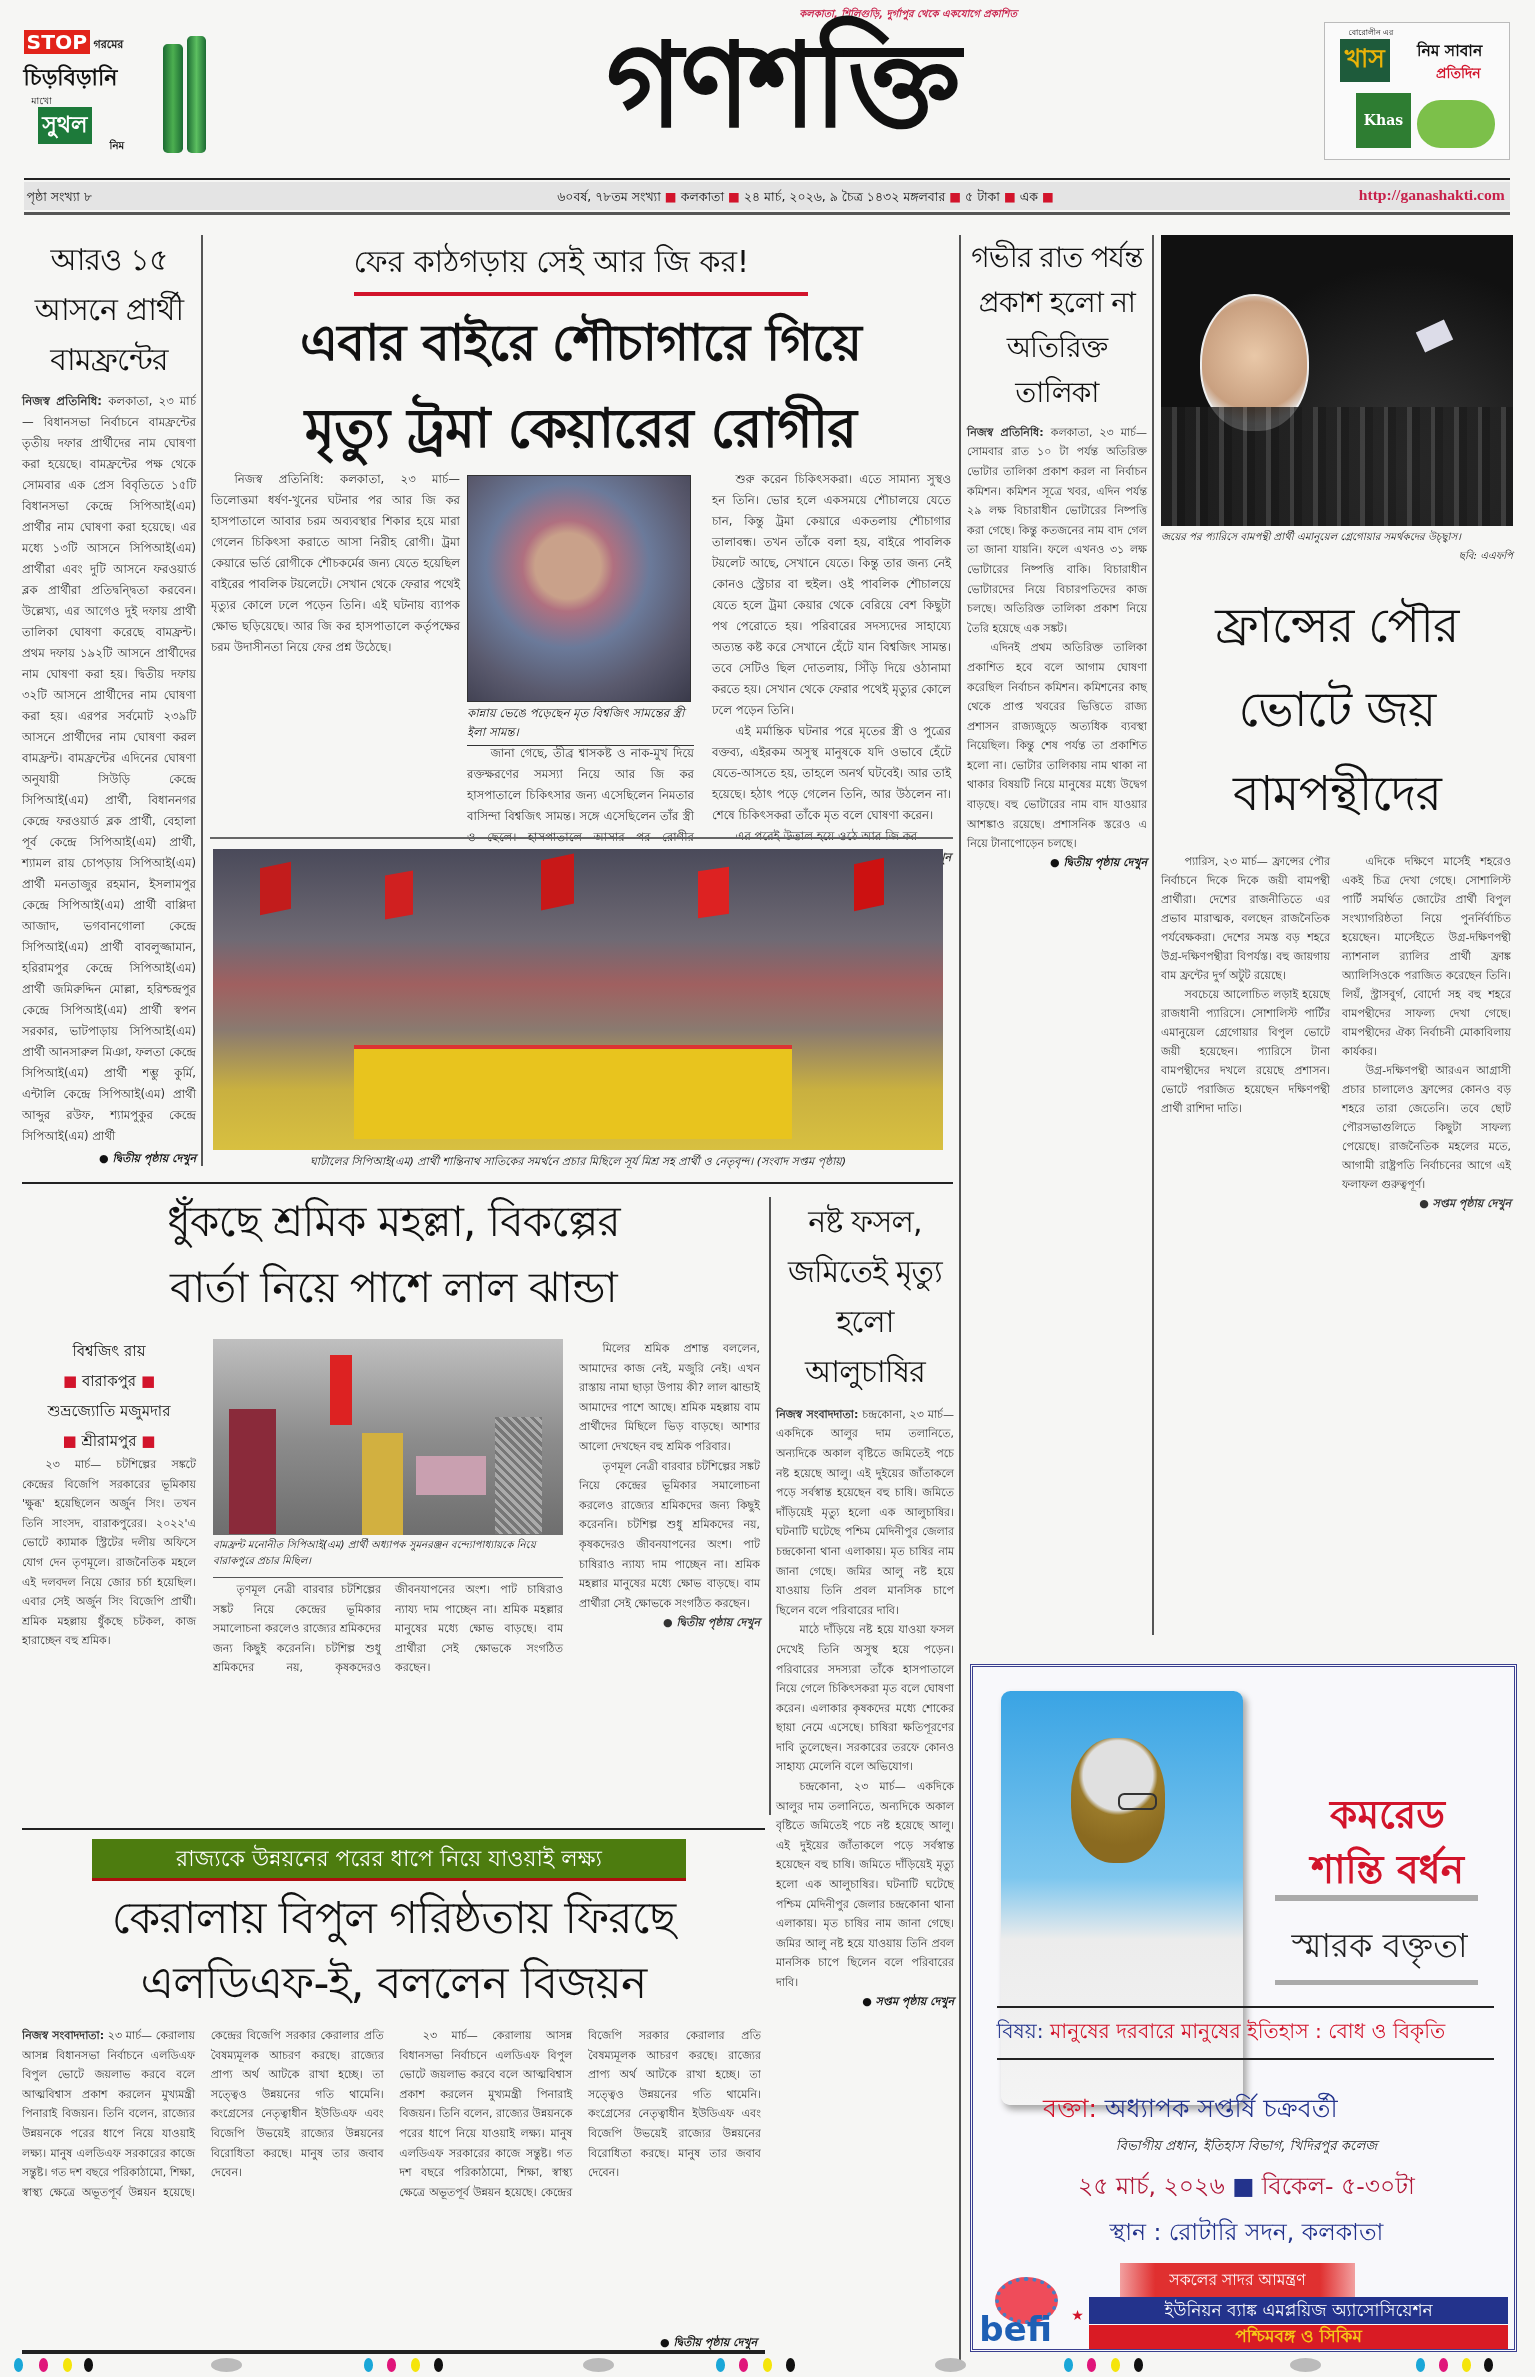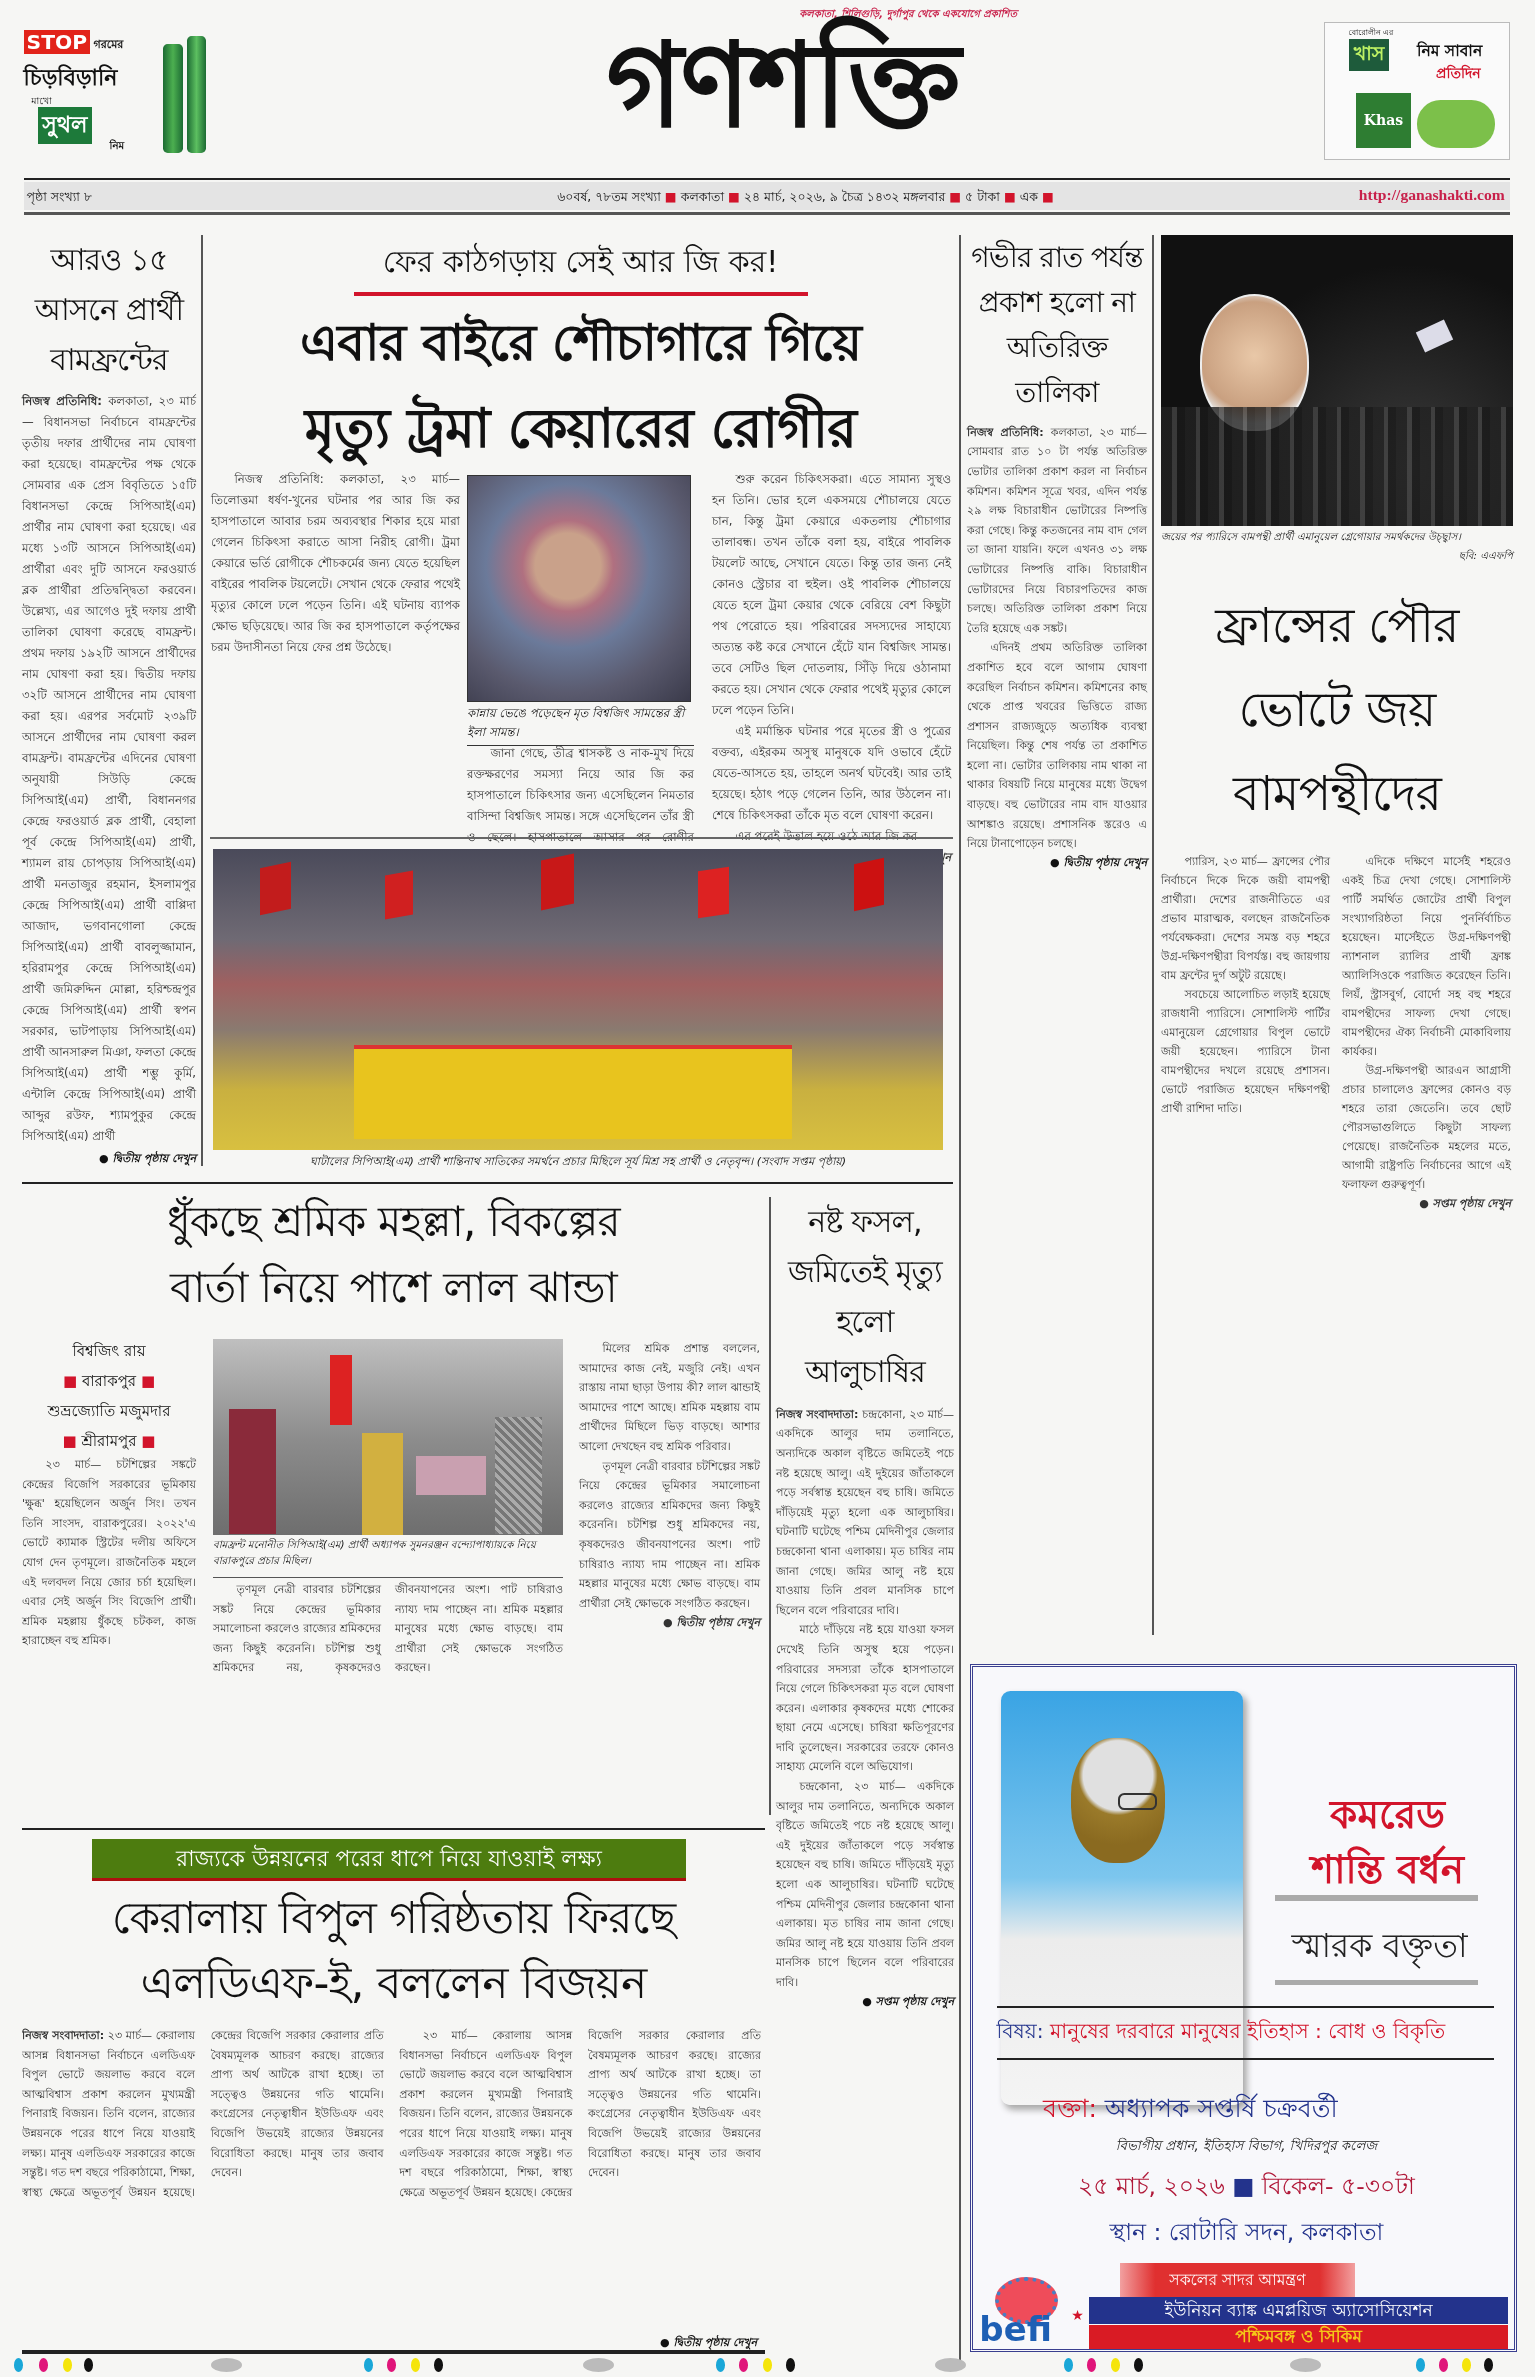--- a/index.html
+++ b/index.html
@@ -29,21 +29,21 @@
   <div style="position:absolute;left:0;top:30px;font-family:'DejaVu Sans',sans-serif;font-size:22px;font-weight:bold;color:#111">চিড়বিড়ানি</div>
   <div style="position:absolute;left:7.8px;top:64px;font-family:'DejaVu Sans',sans-serif;font-size:9.4px">মাখো</div>
   <div style="position:absolute;left:14px;top:77px;background:#1d7a3a;color:#fff;font-family:'DejaVu Sans',sans-serif;font-weight:bold;font-size:22px;padding:0 4.7px">সুথল</div>
   <div style="position:absolute;left:86px;top:108px;font-family:'DejaVu Sans',sans-serif;font-size:10.2px;font-weight:bold">নিম</div>
   <div style="position:absolute;left:139px;top:14px;width:20.3px;height:109px;background:linear-gradient(90deg,#1c6b33,#4caf50,#1c6b33);border-radius:4.7px"></div>
   <div style="position:absolute;left:163px;top:6.3px;width:19px;height:117px;background:linear-gradient(90deg,#1c6b33,#5cbf60,#1c6b33);border-radius:4.7px"></div>
 </div>
 
 <div class="abs" style="left:1324px;top:22px;width:186px;height:138px;border:1.6px solid #bbb;background:#fafafa">
   <div style="position:absolute;left:23.5px;top:3.1px;font-family:'DejaVu Sans',sans-serif;font-size:7.8px">বোরোলীন এর</div>
-  <div style="position:absolute;left:24px;top:15.6px;background:#1e5b3b;color:#bef264;font-family:'DejaVu Sans',sans-serif;font-weight:bold;font-size:19px;padding:0 4.7px">খাস</div>
+  <div style="position:absolute;left:15px;top:15.6px;background:#1e5b3b;color:#eab308;font-family:'DejaVu Sans',sans-serif;font-weight:bold;font-size:25px;padding:0 4.7px">খাস</div>
   <div style="position:absolute;left:92px;top:15.6px;font-family:'DejaVu Sans',sans-serif;font-weight:bold;font-size:15.6px">নিম সাবান</div>
   <div style="position:absolute;left:111px;top:39px;font-family:'DejaVu Sans',sans-serif;font-weight:bold;font-size:14px;color:#d2142b">প্রতিদিন</div>
   <div style="position:absolute;left:31px;top:70px;width:55px;height:55px;background:#2e7d32;color:#fff;font-size:14px;font-weight:bold;text-align:center;line-height:55px">Khas</div>
   <div style="position:absolute;left:92px;top:77px;width:78px;height:48px;background:#7cc04a;border-radius:23.5px"></div>
 </div>
 
 <div class="rule" style="left:23.5px;top:178px;width:1486px;height:2.3px"></div>
 <div class="abs" style="left:23.5px;top:182px;width:1486px;height:28px;background:#e4e4e4">
   <span class="abs" style="left:3.1px;top:5.5px;font-family:'DejaVu Sans',sans-serif;font-size:12.5px">পৃষ্ঠা সংখ্যা ৮</span>
   <div class="abs" style="left:469px;top:5.5px;width:626px;text-align:center;font-family:'DejaVu Sans',sans-serif;font-size:12.5px">
@@ -70,21 +70,21 @@
 <div class="abs" style="left:22px;top:235px;width:174px">
   <div class="hd" style="font-size:30px;line-height:50px;font-weight:normal">আরও ১৫ আসনে প্রার্থী বামফ্রন্টের</div>
   <div class="body-text" style="margin-top:6.3px">
     <span style="font-weight:bold">নিজস্ব প্রতিনিধি:</span>
     <span>কলকাতা, ২৩ মার্চ— বিধানসভা নির্বাচনে বামফ্রন্টের তৃতীয় দফার প্রার্থীদের নাম ঘোষণা করা হয়েছে। বামফ্রন্টের পক্ষ থেকে সোমবার এক প্রেস বিবৃতিতে ১৫টি বিধানসভা কেন্দ্রে সিপিআই(এম) প্রার্থীর নাম ঘোষণা করা হয়েছে। এর মধ্যে ১৩টি আসনে সিপিআই(এম) প্রার্থীরা এবং দুটি আসনে ফরওয়ার্ড ব্লক প্রার্থীরা প্রতিদ্বন্দ্বিতা করবেন। উল্লেখ্য, এর আগেও দুই দফায় প্রার্থী তালিকা ঘোষণা করেছে বামফ্রন্ট। প্রথম দফায় ১৯২টি আসনে প্রার্থীদের নাম ঘোষণা করা হয়। দ্বিতীয় দফায় ৩২টি আসনে প্রার্থীদের নাম ঘোষণা করা হয়। এরপর সর্বমোট ২৩৯টি আসনে প্রার্থীদের নাম ঘোষণা করল বামফ্রন্ট। বামফ্রন্টের এদিনের ঘোষণা অনুযায়ী সিউড়ি কেন্দ্রে সিপিআই(এম) প্রার্থী, বিধাননগর কেন্দ্রে ফরওয়ার্ড ব্লক প্রার্থী, বেহালা পূর্ব কেন্দ্রে সিপিআই(এম) প্রার্থী, শ্যামল রায় চোপড়ায় সিপিআই(এম) প্রার্থী মনতাজুর রহমান, ইসলামপুর কেন্দ্রে সিপিআই(এম) প্রার্থী বাপ্পিদা আজাদ, ভগবানগোলা কেন্দ্রে সিপিআই(এম) প্রার্থী বাবলুজ্জামান, হরিরামপুর কেন্দ্রে সিপিআই(এম) প্রার্থী জমিরুদ্দিন মোল্লা, হরিশ্চন্দ্রপুর কেন্দ্রে সিপিআই(এম) প্রার্থী স্বপন সরকার, ভাটপাড়ায় সিপিআই(এম) প্রার্থী আনসারুল মিঞা, ফলতা কেন্দ্রে সিপিআই(এম) প্রার্থী শম্ভু কুর্মি, এন্টালি কেন্দ্রে সিপিআই(এম) প্রার্থী আব্দুর রউফ, শ্যামপুকুর কেন্দ্রে সিপিআই(এম) প্রার্থী</span>
   </div>
   <div class="cont" style="margin-top:3.1px">দ্বিতীয় পৃষ্ঠায় দেখুন</div>
 </div>
 
 <div class="abs" style="left:210px;top:235px;width:741px">
-  <div style="text-align:center;font-family:'DejaVu Sans',sans-serif;font-size:30px;margin:3.1px auto 0;width:454px;border-bottom:4.7px solid #d2142b;padding-bottom:3.1px">ফের কাঠগড়ায় সেই আর জি কর!</div>
+  <div style="font-family:'DejaVu Sans',sans-serif;font-size:30px;margin:3.1px auto 0;width:454px;border-bottom:4.7px solid #d2142b;padding-bottom:3.1px">ফের কাঠগড়ায় সেই আর জি কর!</div>
   <div class="hd" style="font-size:50px;line-height:88px;margin-top:3.1px">এবার বাইরে শৌচাগারে গিয়ে</div>
   <div class="hd" style="font-size:54px;line-height:83px">মৃত্যু ট্রমা কেয়ারের রোগীর</div>
 </div>
 
 <div class="abs body-text" style="left:211px;top:469px;width:249px">
   <p>নিজস্ব প্রতিনিধি: কলকাতা, ২৩ মার্চ— তিলোত্তমা ধর্ষণ-খুনের ঘটনার পর আর জি কর হাসপাতালে আবার চরম অব্যবস্থার শিকার হয়ে মারা গেলেন চিকিৎসা করাতে আসা নিরীহ রোগী। ট্রমা কেয়ারে ভর্তি রোগীকে শৌচকর্মের জন্য যেতে হয়েছিল বাইরের পাবলিক টয়লেটে। সেখান থেকে ফেরার পথেই মৃত্যুর কোলে ঢলে পড়েন তিনি। এই ঘটনায় ব্যাপক ক্ষোভ ছড়িয়েছে। আর জি কর হাসপাতালে কর্তৃপক্ষের চরম উদাসীনতা নিয়ে ফের প্রশ্ন উঠেছে।</p>
 </div>
 
 <div class="photo" style="left:467px;top:475px;width:224px;height:227px;background:radial-gradient(circle at 45% 40%,#c9a18a 0 18%,#b07080 25%,#6b7a9a 45%,#5a5a6e 70%,#3a3a4a);border:0.8px solid #333"></div>
 <div class="abs caption" style="left:467px;top:704px;width:227px;border-bottom:1.6px solid #333;padding-bottom:3.1px">কান্নায় ভেঙে পড়েছেন মৃত বিশ্বজিৎ সামন্তের স্ত্রী ইলা সামন্ত।</div>

